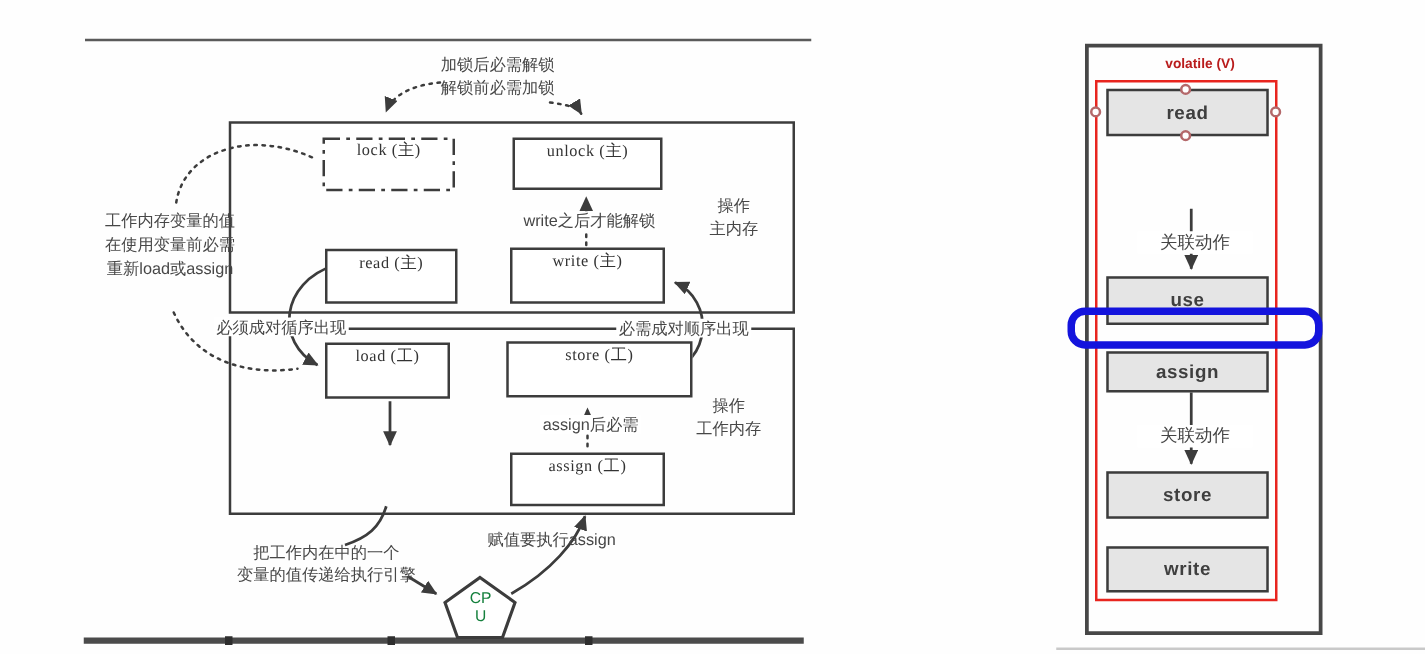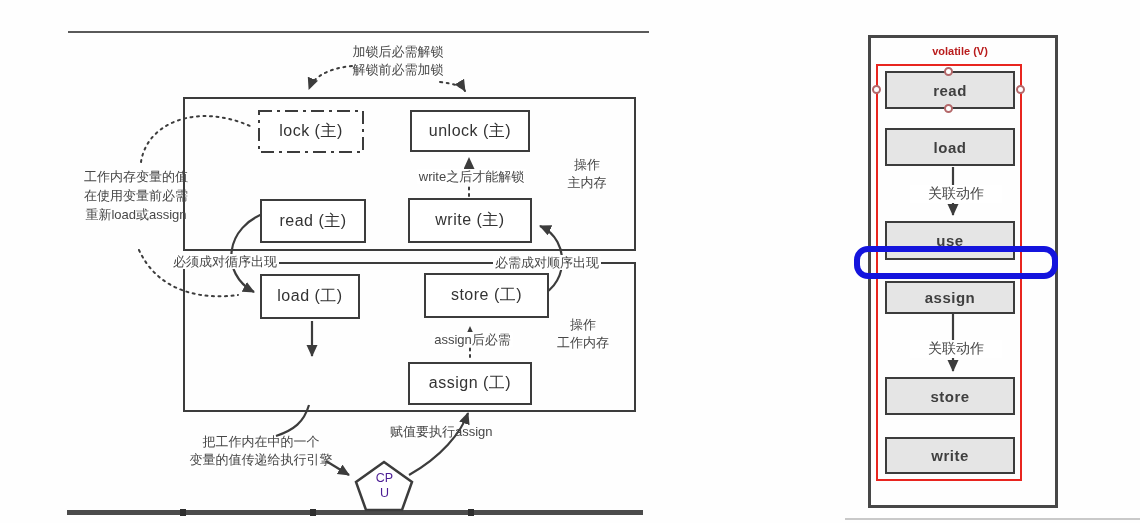--- a/index.html
+++ b/index.html
@@ -3,22 +3,22 @@
 <meta charset="utf-8">
 <style>
   html,body { margin:0; padding:0; background:#fff; }
   #canvas {
     position:relative; width:1140px; height:523px; background:#fefefe;
     font-family:"Liberation Sans", sans-serif; overflow:hidden;
   }
   .region { position:absolute; border:2px solid #3c3c3c; background:transparent; z-index:1; }
   .box {
     position:absolute; background:#fff; border:2px solid #3c3c3c; z-index:3;
-    display:flex; align-items:center; justify-content:center;
-    font-size:16px; color:#333; letter-spacing:0.5px; box-sizing:border-box;
+    display:flex; align-items:flex-start; justify-content:center;
+    font-size:13px; color:#333; letter-spacing:0.5px; box-sizing:border-box;font-family:Liberation Serif, serif;
   }
   .box--noborder { border:none; background:transparent; }
   .lbl {
     position:absolute; color:#474747; font-size:13px; line-height:18px;
     text-align:center; z-index:4; white-space:nowrap;
   }
   .wbg { background:#fff; padding:0 2px; }
   svg.overlay { position:absolute; left:0; top:0; z-index:2; }
   .frameline { position:absolute; z-index:0; }
   
@@ -104,21 +104,21 @@
   </div>
   <div class="box" style="left:260px; top:199px; width:106px; height:44px;">
     <span>read (主)</span>
   </div>
   <div class="box" style="left:408px; top:198px; width:124px; height:45px;">
     <span>write (主)</span>
   </div>
   <div class="box" style="left:260px; top:274px; width:100px; height:45px;">
     <span>load (工)</span>
   </div>
-  <div class="box" style="left:424px; top:273px; width:125px; height:45px;">
+  <div class="box" style="left:405px; top:273px; width:149px; height:45px;">
     <span>store (工)</span>
   </div>
   <div class="box" style="left:408px; top:362px; width:124px; height:43px;">
     <span>assign (工)</span>
   </div>
 
   <div class="lbl" style="left:322px; top:43px; width:152px;">
     <div>加锁后必需解锁</div>
     <div>解锁前必需加锁</div>
   </div>
@@ -147,34 +147,31 @@
   <div class="lbl" style="left:425px; top:331px; width:95px;">
     <span class="wbg">assign后必需</span>
   </div>
   <div class="lbl" style="left:172px; top:433px; width:178px;">
     <div>把工作内在中的一个</div>
     <div>变量的值传递给执行引擎</div>
   </div>
   <div class="lbl" style="left:390px; top:423px;">
     <span>赋值要执行assign</span>
   </div>
-  <div class="lbl" style="left:368px; top:471px; width:33px; font-size:12.5px; line-height:15px; color:#4c1d95;">
+  <div class="lbl" style="left:368px; top:471px; width:33px; font-size:12.5px; line-height:15px; color:#15803d;">
     <div>CP</div>
     <div>U</div>
   </div>
 
   <div class="lbl" style="left:868px; top:42px; width:184px; font-size:11px; font-weight:bold; color:#b91c1c;">
     <span>volatile (V)</span>
   </div>
 
   <div class="rbox" style="top:71px; height:38px;">
     <span>read</span>
-  </div>
-  <div class="rbox" style="top:128px; height:38px;">
-    <span>load</span>
   </div>
   <div class="rbox" style="top:221px; height:39px;">
     <span>use</span>
   </div>
   <div class="rbox" style="top:281px; height:33px;">
     <span>assign</span>
   </div>
   <div class="rbox" style="top:377px; height:38px;">
     <span>store</span>
   </div>

